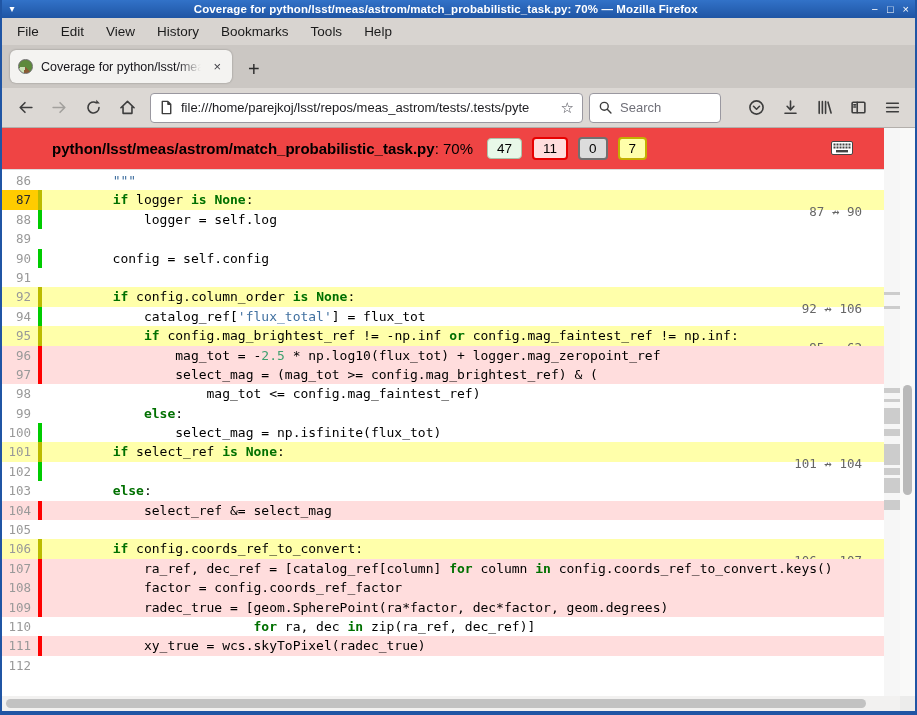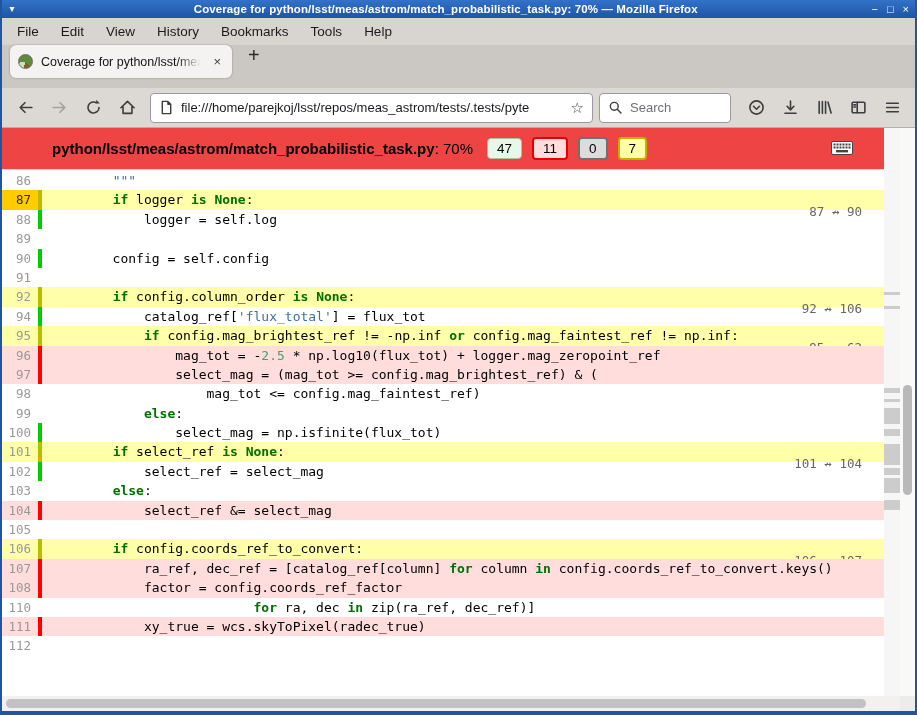--- a/index.html
+++ b/index.html
@@ -16,21 +16,21 @@
   .titlebar .title { flex:1; text-align:center; font-weight:bold; font-size:11.5px; letter-spacing:.1px;
     white-space:nowrap; overflow:hidden; }
   .titlebar .ctrls { display:flex; gap:9px; margin-right:6px; font-size:11px; }
   .titlebar .ctrls span { cursor:default; }
 
   
   .menubar { height:27px; background:#d8d4d0; display:flex; align-items:center; padding-left:4px; }
   .menu-item { padding:4px 11px; font-size:13.5px; color:#1b1b1b; }
 
   
-  .tabbar { height:43px; background:#cbc7c3; display:flex; align-items:flex-start; padding-left:8px; }
+  .tabbar { height:43px; background:#cbc7c3; display:flex; align-items:flex-end; padding-left:8px; }
   .tab { width:222px; height:33px; margin-bottom:5px; background:#f4f3f1; border-radius:6px;
     box-shadow:0 0 2px rgba(0,0,0,.35); display:flex; align-items:center; padding:0 8px; position:relative; }
   .tab .favicon { width:15px; height:15px; border-radius:50%; flex:0 0 15px;
     background:conic-gradient(#5d8a3c 0 38%, #8a5a33 38% 55%, #c9e2b6 55% 72%, #5d8a3c 72% 100%);
     border:1px solid #6b6b6b; }
   .tab .tab-title { margin-left:8px; font-size:12.5px; color:#15141a; white-space:nowrap; overflow:hidden;
     width:160px; position:relative; }
   .tab .tab-title::after { content:""; position:absolute; right:0; top:0; width:24px; height:100%;
     background:linear-gradient(to right, rgba(244,243,241,0), #f4f3f1); }
   .tab .tab-close { margin-left:auto; font-size:13px; color:#3f3f46; padding:1px 3px; }
@@ -41,21 +41,21 @@
     display:flex; align-items:center; padding:0 6px; }
   .nav-btn { width:34px; height:30px; display:flex; align-items:center; justify-content:center; border-radius:3px; }
   .nav-btn svg { display:block; }
   .urlbar { flex:1; height:30px; background:#fff; border:1px solid #9a98a0; border-radius:4px; margin:0 6px;
     display:flex; align-items:center; padding:0 8px; min-width:0;justify-content:flex-end; }
   .urlbar .url-text { font-size:13px; color:#1b1b1f; white-space:nowrap; overflow:hidden; flex:1; position:relative; margin-left:7px; }
   .urlbar .url-text::after { content:""; position:absolute; right:0; top:0; width:30px; height:100%;
     background:linear-gradient(to right, rgba(255,255,255,0), #fff); }
   .urlbar .star { font-size:15px; color:#45454f; margin-left:6px; }
   .searchbox { width:132px; height:30px; background:#fff; border:1px solid #9a98a0; border-radius:4px;
-    display:flex; align-items:center; padding:0 8px; margin-right:8px; }
+    display:flex; align-items:center; padding:0 8px; margin-right:18px; }
   .searchbox .ph { font-size:13px; color:#6f6f78; margin-left:7px; }
 
   
   .content { position:relative; height:583px; background:#fff; }
 
   .page-header { height:42px; border-bottom:1px solid #ddd; display:flex; align-items:center;
     padding-left:50px; position:relative; background:#ef4444; }
   .page-header .fname { font-weight:bold; font-size:15px; color:#000; }
   .page-header .pct { font-size:15px; color:#000; }
   .count-btn { margin-left:10px; font-size:13.5px; padding:2px 9px; border-radius:4px; color:#000; background:#fff; }
@@ -298,21 +298,20 @@
         </p>
         <p class="line par">
           <span class="num">101</span>
           <span class="bar"></span>
           <span class="code"><span class="p">        </span><span class="k">if</span><span class="p"> select_ref </span><span class="k">is</span><span class="p"> </span><span class="k">None</span><span class="p">:</span></span>
           <span class="ann">101 ↛ 104</span>
         </p>
         <p class="line run">
           <span class="num">102</span>
           <span class="bar"></span>
-          <span class="code"><span class="p">            select_ref = select_mag</span></span>
         </p>
         <p class="line">
           <span class="num">103</span>
           <span class="bar"></span>
           <span class="code"><span class="p">        </span><span class="k">else</span><span class="p">:</span></span>
         </p>
         <p class="line mis">
           <span class="num">104</span>
           <span class="bar"></span>
           <span class="code"><span class="p">            select_ref &amp;= select_mag</span></span>
@@ -330,20 +329,25 @@
         </p>
         <p class="line mis">
           <span class="num">107</span>
           <span class="bar"></span>
           <span class="code"><span class="p">            ra_ref, dec_ref = [catalog_ref[column] </span><span class="k">for</span><span class="p"> column </span><span class="k">in</span><span class="p"> config.coords_ref_to_convert.keys()</span></span>
         </p>
         <p class="line mis">
           <span class="num">108</span>
           <span class="bar"></span>
           <span class="code"><span class="p">            factor = config.coords_ref_factor</span></span>
+        </p>
+        <p class="line mis">
+          <span class="num">109</span>
+          <span class="bar"></span>
+          <span class="code"><span class="p">            radec_true = [geom.SpherePoint(ra*factor, dec*factor, geom.degrees)</span></span>
         </p>
         <p class="line">
           <span class="num">110</span>
           <span class="bar"></span>
           <span class="code"><span class="p">                          </span><span class="k">for</span><span class="p"> ra, dec </span><span class="k">in</span><span class="p"> zip(ra_ref, dec_ref)]</span></span>
         </p>
         <p class="line mis">
           <span class="num">111</span>
           <span class="bar"></span>
           <span class="code"><span class="p">            xy_true = wcs.skyToPixel(radec_true)</span></span>

